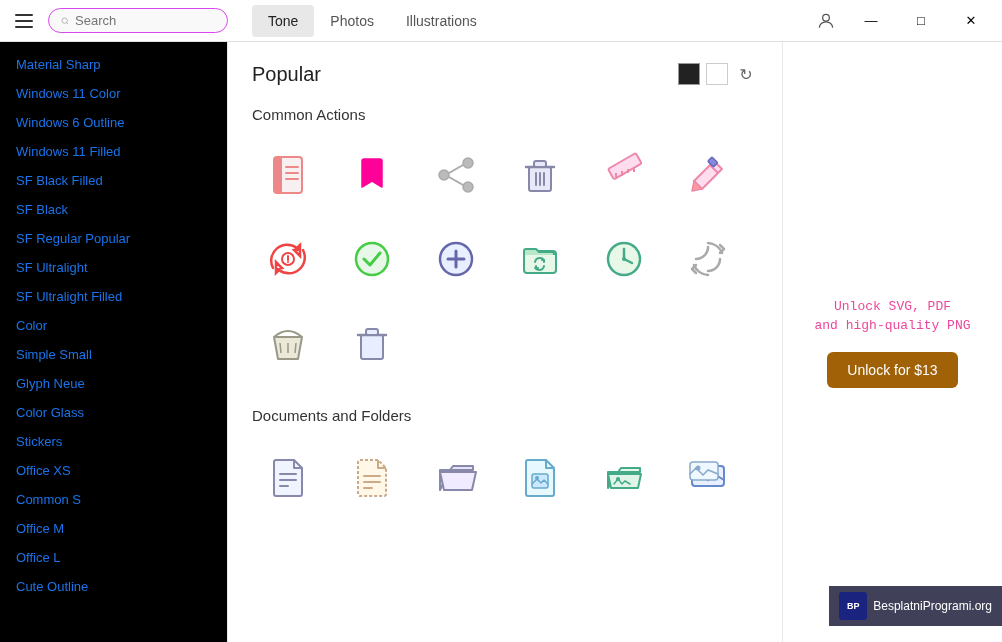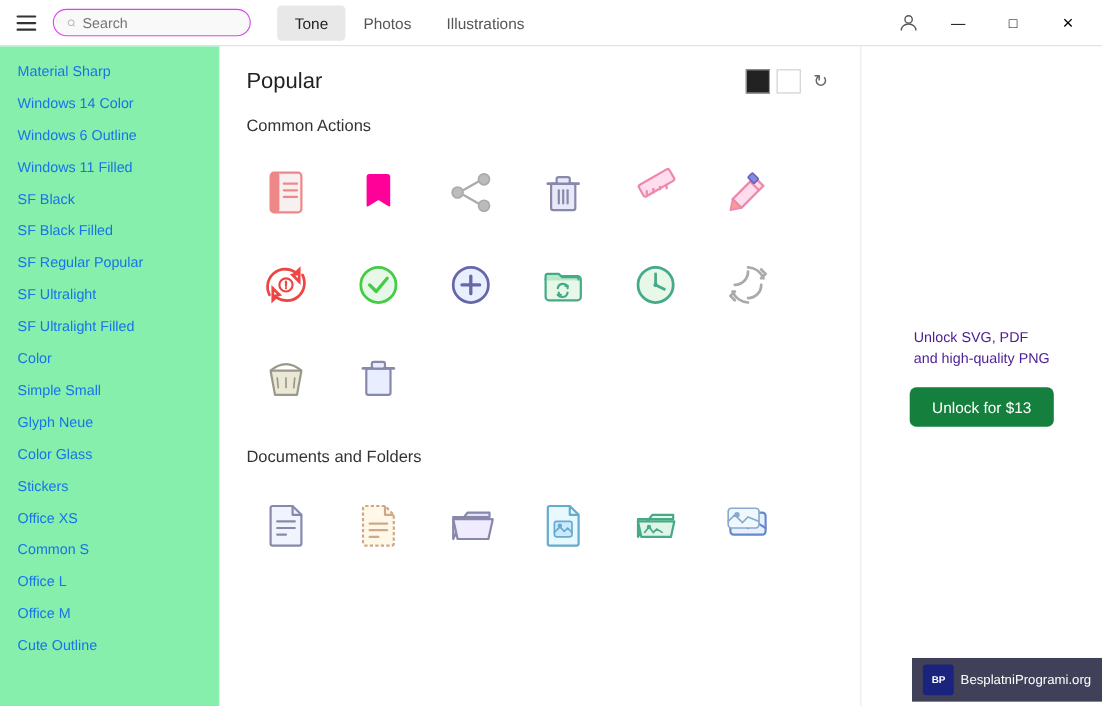--- a/index.html
+++ b/index.html
@@ -15,21 +15,21 @@
     .search-box input { border: none; background: transparent; outline: none; font-size: 13px; color: #666; width: 140px; }
     .nav-tabs { display: flex; gap: 0; margin-left: 16px; }
     .nav-tab { padding: 8px 16px; font-size: 14px; cursor: pointer; border-radius: 4px; color: #555; }
     .nav-tab.active { background: #e8e8e8; font-weight: 500; color: #222; }
     .titlebar-controls { margin-left: auto; display: flex; align-items: center; gap: 4px; }
     .tc-btn { width: 46px; height: 32px; display: flex; align-items: center; justify-content: center; cursor: pointer; font-size: 13px; }
     .account-btn { width: 36px; height: 36px; display: flex; align-items: center; justify-content: center; cursor: pointer; border-radius: 50%; }
 
     .main-area { display: flex; flex: 1; overflow: hidden; }
 
-    .sidebar { width: 200px; background: #86efac; border-right: 1px solid #e8e8e8; overflow-y: auto; flex-shrink: 0; padding: 8px 0; }
+    .sidebar { width: 228px; background: #000000; border-right: 1px solid #e8e8e8; overflow-y: auto; flex-shrink: 0; padding: 8px 0; }
     .sidebar::-webkit-scrollbar { width: 6px; }
     .sidebar::-webkit-scrollbar-thumb { background: #ccc; border-radius: 3px; }
     .sidebar-item { padding: 7px 16px; font-size: 13px; cursor: pointer; color: #1a73e8; white-space: nowrap; }
 
     .content-area { flex: 1; overflow-y: auto; background: #fff; padding: 20px 24px; position: relative; }
     .content-area::-webkit-scrollbar { width: 6px; }
     .content-area::-webkit-scrollbar-thumb { background: #ccc; border-radius: 3px; }
 
     .popular-header { display: flex; align-items: center; justify-content: space-between; margin-bottom: 20px; }
     .popular-title { font-size: 20px; font-weight: 500; color: #222; }
@@ -37,22 +37,22 @@
     .swatch-black { width: 22px; height: 22px; background: #222; border: 1px solid #999; }
     .swatch-white { width: 22px; height: 22px; background: #fff; border: 1px solid #ccc; }
     .refresh-btn { width: 24px; height: 24px; display: flex; align-items: center; justify-content: center; cursor: pointer; color: #666; font-size: 16px; }
 
     .section-title { font-size: 15px; font-weight: 500; color: #333; margin-bottom: 16px; }
     .icon-grid { display: flex; flex-wrap: wrap; gap: 12px; margin-bottom: 28px; }
     .icon-cell { width: 72px; height: 72px; display: flex; align-items: center; justify-content: center; cursor: pointer; border-radius: 8px; }
     .icon-cell svg { width: 48px; height: 48px; }
 
     .right-panel { width: 220px; background: #fff; border-left: 1px solid #e8e8e8; display: flex; flex-direction: column; align-items: center; justify-content: center; flex-shrink: 0; padding: 20px; }
-    .unlock-text { font-size: 13px; color: #4c1d95; text-align: left; margin-bottom: 16px; line-height: 1.5; }
-    .unlock-btn { background: #15803d; color: #fff; border: none; padding: 10px 20px; border-radius: 6px; font-size: 14px; font-weight: 500; cursor: pointer; }
+    .unlock-text { font-size: 13px; color: #ec4899; text-align: center; margin-bottom: 16px; line-height: 1.5; font-family: Liberation Mono, monospace; }
+    .unlock-btn { background: #a16207; color: #fff; border: none; padding: 10px 20px; border-radius: 6px; font-size: 14px; font-weight: 500; cursor: pointer; }
 
     .watermark { position: absolute; bottom: 0; right: 0; background: rgba(30,30,60,0.85); color: #fff; padding: 6px 10px; font-size: 12px; display: flex; align-items: center; gap: 6px; }
     .watermark-logo { background: #1a237e; width: 28px; height: 28px; display: flex; align-items: center; justify-content: center; font-size: 9px; font-weight: bold; color: #fff; border-radius: 3px; }
   </style>
 </head>
 <body>
 
 <div class="titlebar">
   <div class="titlebar-menu">
     <div class="hamburger">
@@ -88,37 +88,37 @@
     </div>
     <div class="tc-btn close">
       <span>✕</span>
     </div>
   </div>
 </div>
 
 <div class="main-area">
   <div class="sidebar">
     <div class="sidebar-item">Material Sharp</div>
-    <div class="sidebar-item">Windows 14 Color</div>
+    <div class="sidebar-item">Windows 11 Color</div>
     <div class="sidebar-item">Windows 6 Outline</div>
     <div class="sidebar-item">Windows 11 Filled</div>
+    <div class="sidebar-item">SF Black Filled</div>
     <div class="sidebar-item">SF Black</div>
-    <div class="sidebar-item">SF Black Filled</div>
     <div class="sidebar-item">SF Regular Popular</div>
     <div class="sidebar-item">SF Ultralight</div>
     <div class="sidebar-item">SF Ultralight Filled</div>
     <div class="sidebar-item">Color</div>
     <div class="sidebar-item">Simple Small</div>
     <div class="sidebar-item">Glyph Neue</div>
     <div class="sidebar-item">Color Glass</div>
     <div class="sidebar-item">Stickers</div>
     <div class="sidebar-item">Office XS</div>
     <div class="sidebar-item">Common S</div>
+    <div class="sidebar-item">Office M</div>
     <div class="sidebar-item">Office L</div>
-    <div class="sidebar-item">Office M</div>
     <div class="sidebar-item">Cute Outline</div>
 
   </div>
 
   <div class="content-area">
     <div class="popular-header">
       <span class="popular-title">Popular</span>
       <div class="color-swatch-area">
         <div class="swatch-black"></div>
         <div class="swatch-white"></div>
@@ -326,16 +326,16 @@
     </div>
 
   </div>
 
   <div class="right-panel">
     <p class="unlock-text">Unlock SVG, PDF<br>and high-quality PNG</p>
     <button class="unlock-btn">Unlock for $13</button>
   </div>
 </div>
 
-<div class="watermark" style="position:fixed; bottom:4px; right:0; z-index:100;">
+<div class="watermark" style="position:fixed; bottom:16px; right:0; z-index:100;">
   <div class="watermark-logo">BP</div>
   <span>BesplatniProgrami.org</span>
 </div>
 
 </body></html>

